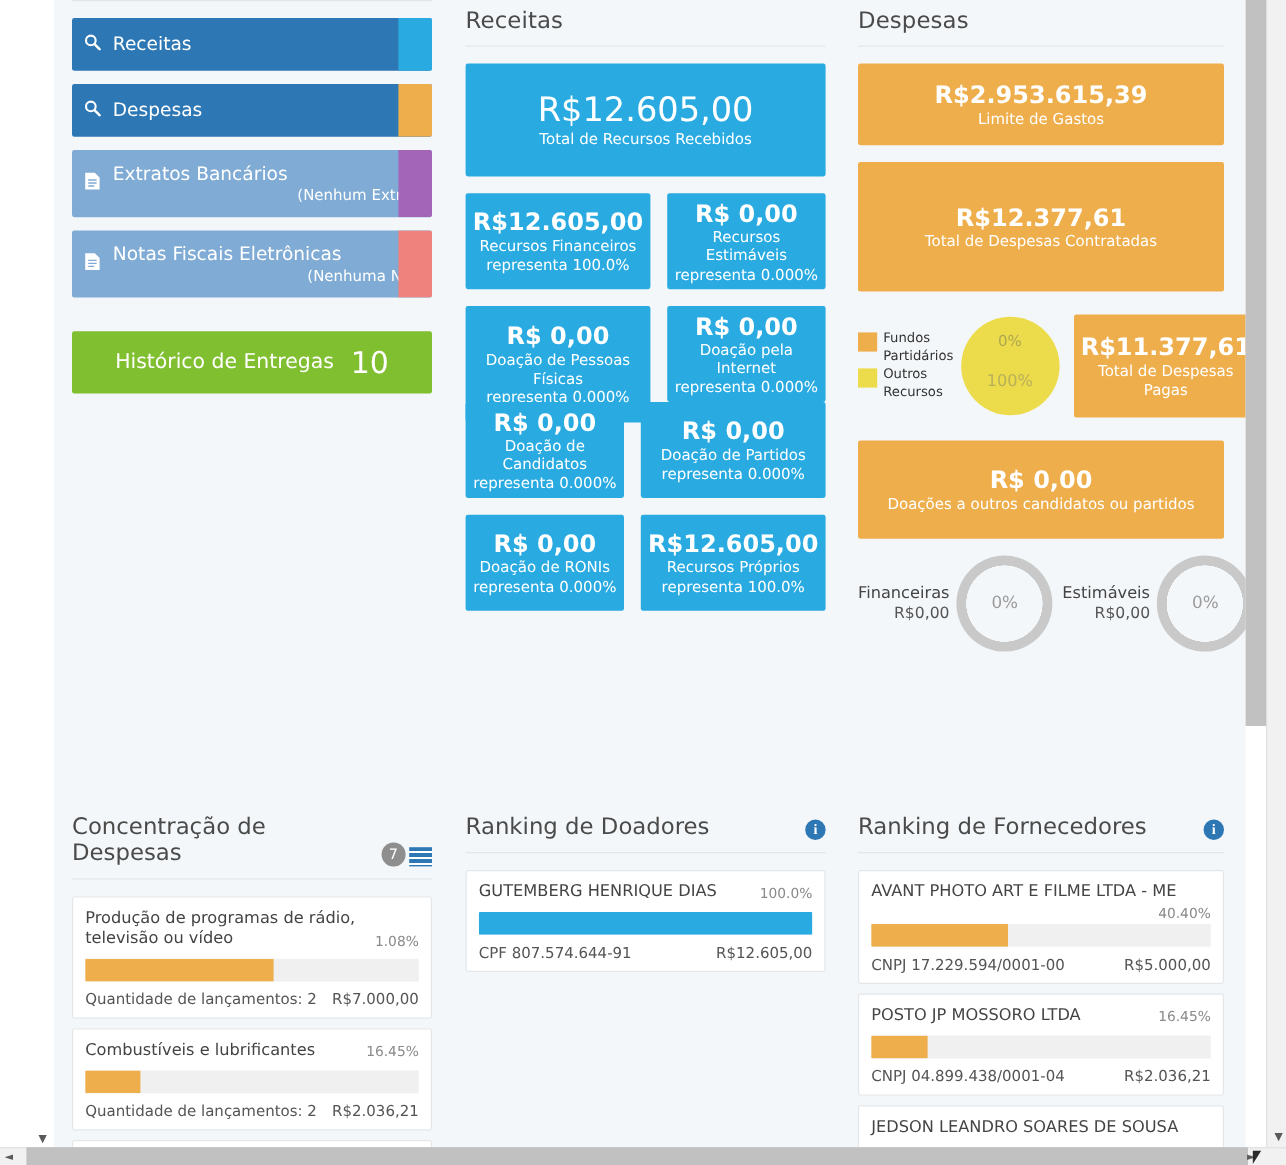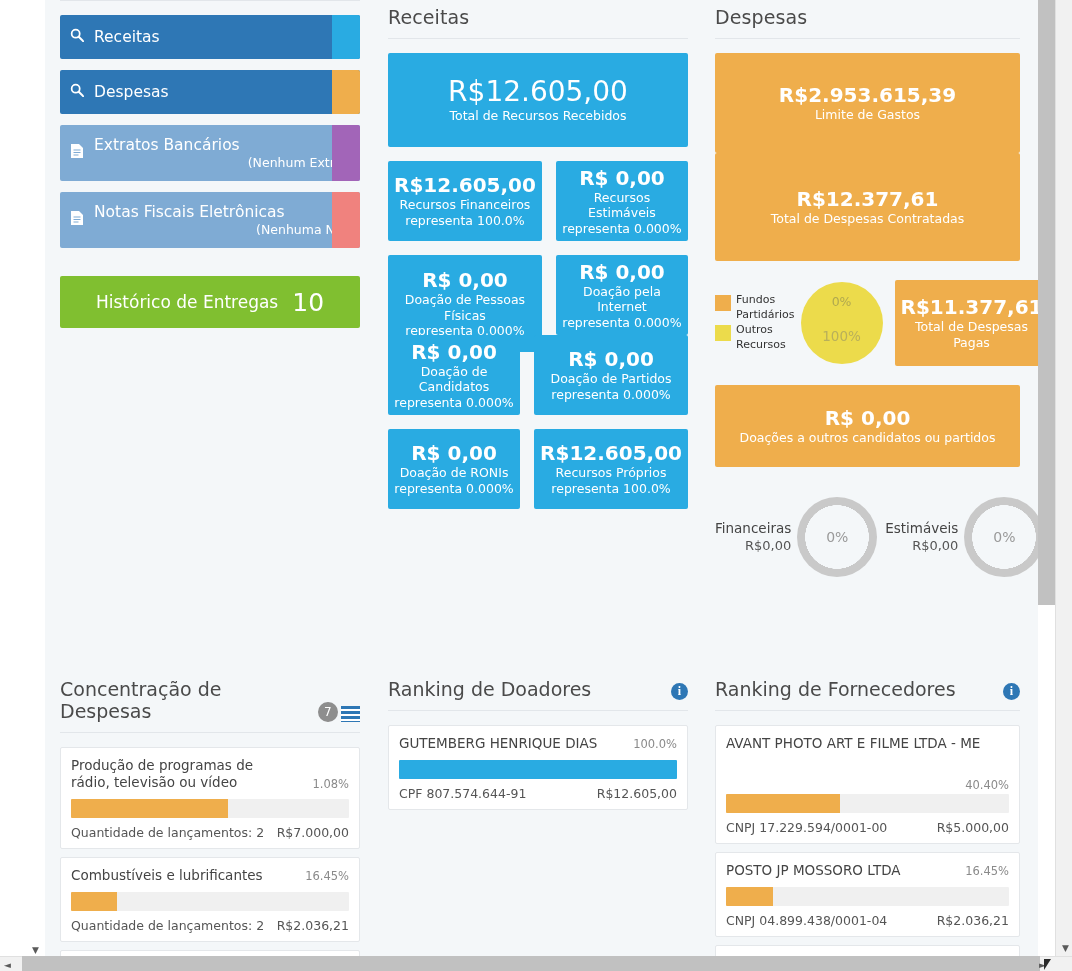--- a/index.html
+++ b/index.html
@@ -46,41 +46,41 @@
   .tile .big  { font-size:28px; font-weight:400; line-height:1.15; }
   .tile .big-s{ font-size:20px; font-weight:600; line-height:1.2; }
   .tile .sm   { font-size:12.5px; line-height:1.25; }
   .blue { background:#29abe2; }
   .orange { background:#efae4c; }
 
   .t-hero { height:94px; margin-bottom:14px; }
   .grid2 { display:grid; grid-template-columns:1fr 1fr; gap:14px; }
   .cell { height:80px; }
 
-  .t-hero-o { height:100px; }
+  .t-hero-o { height:68px; margin-bottom:14px; }
   .t-hero-o2 { height:108px; margin-bottom:14px; }
   .t-wide-o { height:82px; margin-bottom:14px; }
 
   
   .pierow { display:flex; align-items:center; height:96px; margin-bottom:14px; gap:6px; }
   .legend { width:88px; font-size:11px; color:#333; line-height:1.35; }
   .legend .lrow { display:flex; align-items:flex-start; gap:5px; }
   .sw { width:16px; height:16px; flex:0 0 16px; margin-top:2px; }
   .sw-o { background:#efae4c; }
   .sw-y { background:#ecdb4b; }
   .pie { width:82px; height:82px; border-radius:50%; background:#ecdb4b;
          position:relative; flex:0 0 82px; }
   .pie .p0 { position:absolute; top:12px; left:0; right:0; text-align:center;
              font-size:12.5px; color:#b0a84f; }
   .pie .p100{ position:absolute; top:46px; left:0; right:0; text-align:center;
               font-size:13.5px; color:#b9b05a; }
   .pietile { flex:1; height:86px; margin-left:6px; }
 
   
-  .donutrow { display:flex; align-items:flex-end; height:96px; }
+  .donutrow { display:flex; align-items:flex-start; height:96px; }
   .dgroup { display:flex; align-items:center; gap:6px; }
   .dlab { font-size:13.5px; color:#444; text-align:right; line-height:1.35; }
   .dlab .d2 { font-size:13px; color:#555; }
   .donut { width:80px; height:80px; border-radius:50%;
            background: radial-gradient(circle, #f4f7f9 0 56%, #c9c9c9 56.5% 100%);
            position:relative; flex:0 0 80px; }
   .donut span { position:absolute; inset:0; display:flex; align-items:center;
                 justify-content:center; font-size:14px; color:#9a9a9a; }
 
   
@@ -95,21 +95,21 @@
            font-size:12px; display:inline-flex; align-items:center; justify-content:center;
            margin-left:6px; }
   .listicon { display:inline-block; width:20px; height:16px; margin-left:3px;
               background:repeating-linear-gradient(#2e77b5 0 3px,#ffffff 3px 5px); }
   .infoicon { width:17px; height:17px; border-radius:50%; background:#2e77b5; color:#fff;
               font-size:12px; font-weight:bold; display:inline-flex;
               align-items:center; justify-content:center; font-family:"Liberation Serif",serif; }
 
   .card { background:#fff; border:1px solid #e4e7ea; border-radius:2px;
           padding:9px 10px 8px 10px; margin-bottom:8px; }
-  .crow { display:flex; align-items:flex-start;gap:24px; }
+  .crow { display:flex; align-items:flex-start; }
   .cname { font-size:13.5px; color:#444; line-height:1.25; flex:1; padding-right:6px; }
   .cpct { font-size:11.5px; color:#8a8a8a; white-space:nowrap; padding-top:2px; }
   .cpct-low { align-self:flex-end; }
   .bar { height:19px; background:#f0f0f0; margin:8px 0 7px 0; border-radius:1px; overflow:hidden; }
   .bar i { display:block; height:100%; }
   .bar .f-o { background:#efae4c; }
   .bar .f-b { background:#29abe2; }
   .crow2 { display:flex; font-size:12.5px; color:#555; }
   .crow2 .l { flex:1; }
   .crow2 .r { white-space:nowrap; }

